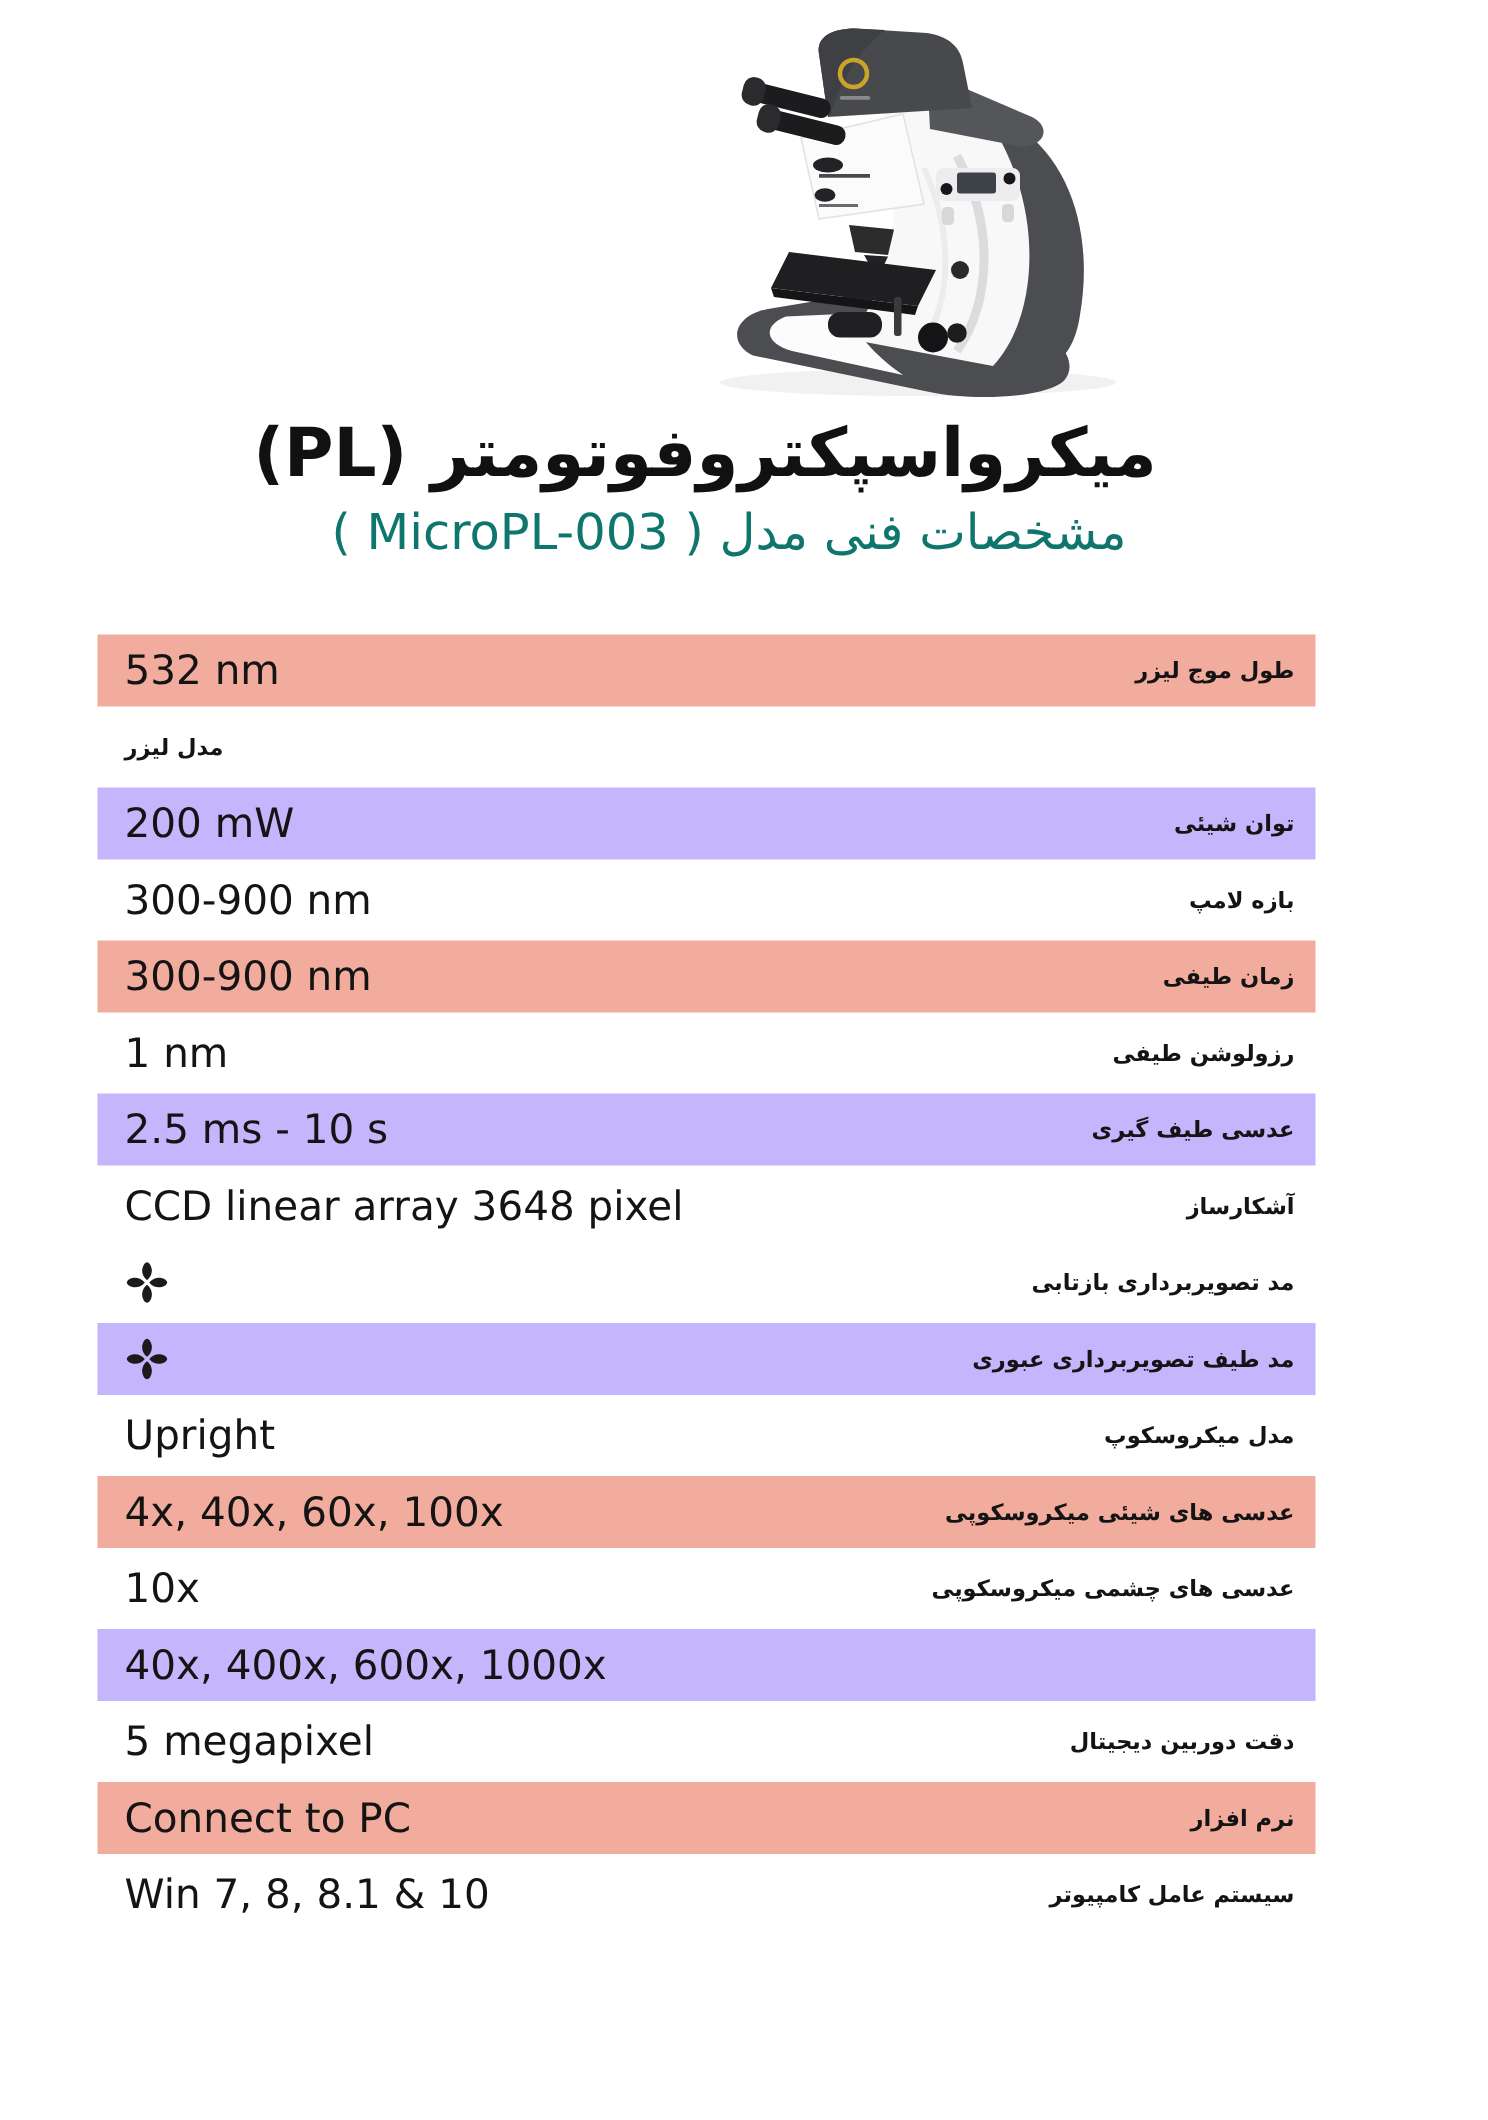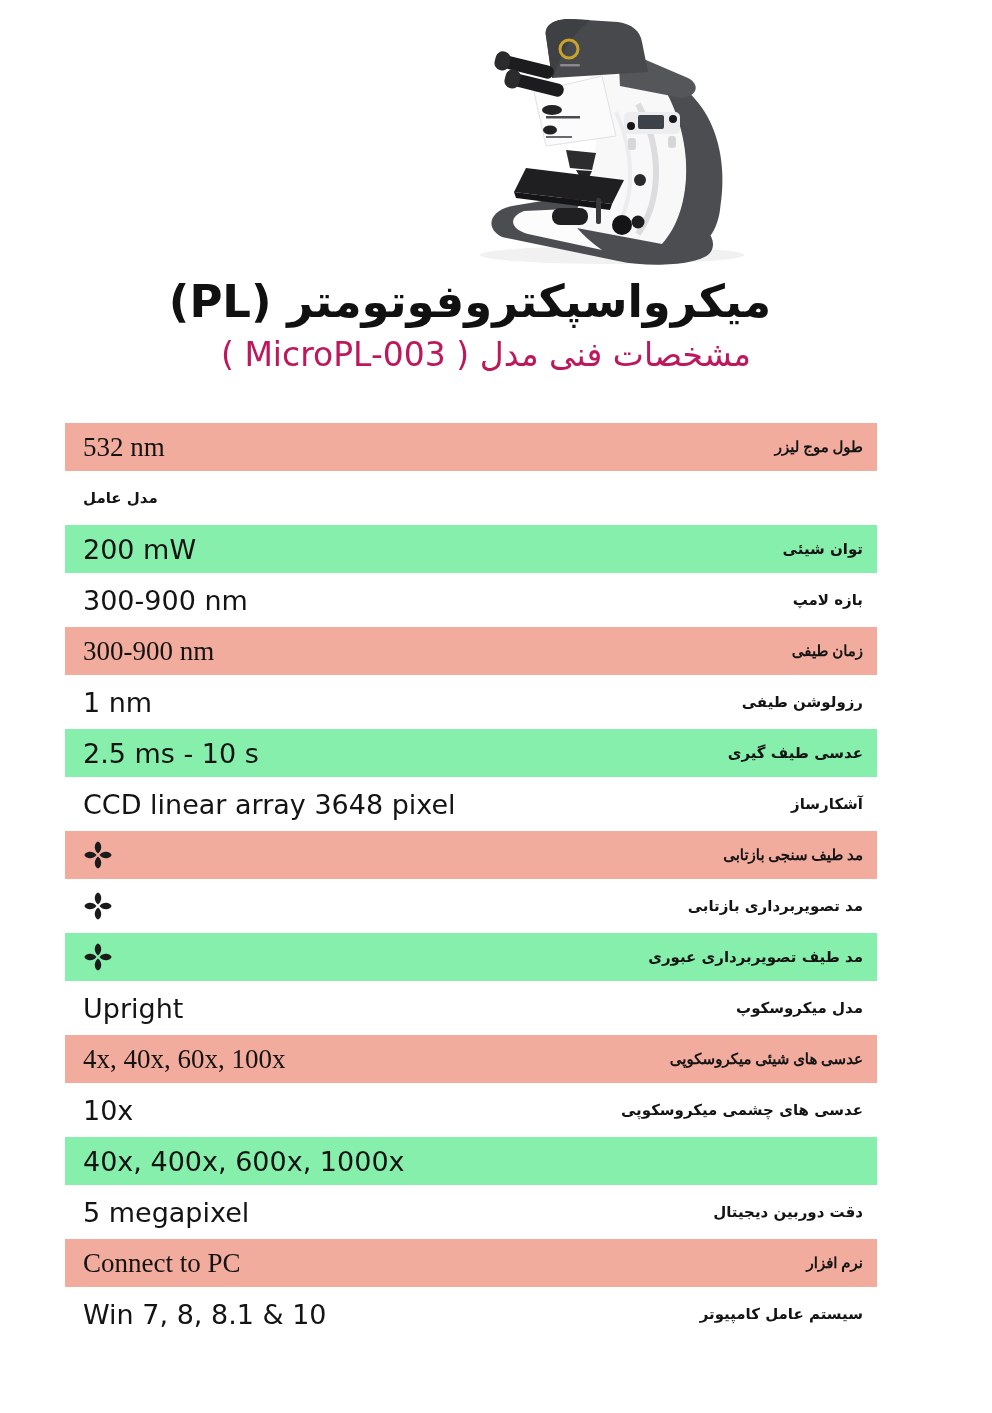--- a/index.html
+++ b/index.html
@@ -9,31 +9,31 @@
   }
   
   .figure{position:absolute;left:450px;top:12px;width:330px;height:255px;}
   
   .title-block{position:absolute;top:276px;left:0;width:940px;text-align:center;}
   .title{
     direction:rtl;font-size:45px;font-weight:bold;color:#111;line-height:52px;
     letter-spacing:0;
   }
   .subtitle{
-    direction:rtl;font-size:33px;color:#be185d;line-height:46px;margin-top:4px;padding-left:32px;
+    direction:rtl;font-size:33px;color:#0f766e;line-height:46px;margin-top:4px;padding-left:32px;
   }
   
   .spec-table{position:absolute;left:65px;top:423px;width:812px;}
   .row{
     height:48px;margin-bottom:3px;display:flex;flex-direction:row;
     justify-content:space-between;align-items:center;
     padding:0 14px 0 18px;box-sizing:border-box;
   }
-  .bg-salmon{background:#F2AC9E;font-family:Liberation Serif, serif;}
-  .bg-gray{background:#86efac;}
+  .bg-salmon{background:#F2AC9E;}
+  .bg-gray{background:#c4b5fd;}
   .bg-white{background:transparent;}
   .value{font-size:27px;color:#141414;white-space:nowrap;display:flex;align-items:center;}
   .label{font-size:15px;font-weight:bold;color:#141414;direction:rtl;white-space:nowrap;}
   .petal-icon{display:block;}
 </style>
 </head>
 <body>
 
 <div class="page">
 
@@ -107,21 +107,21 @@
     <div class="title">میکرواسپکتروفوتومتر (PL)</div>
     <div class="subtitle">مشخصات فنی  مدل ( MicroPL-003 )</div>
   </div>
 
   <div class="spec-table">
       <div class="row bg-salmon">
         <div class="value">532 nm</div>
         <div class="label">طول موج لیزر</div>
       </div>
       <div class="row bg-white">
-        <div class="label">مدل عامل</div>
+        <div class="label">مدل لیزر</div>
       </div>
       <div class="row bg-gray">
         <div class="value">200 mW</div>
         <div class="label">توان شیئی</div>
       </div>
       <div class="row bg-white">
         <div class="value">300-900 nm</div>
         <div class="label">بازه لامپ</div>
       </div>
       <div class="row bg-salmon">
@@ -132,33 +132,20 @@
         <div class="value">1 nm</div>
         <div class="label">رزولوشن طیفی</div>
       </div>
       <div class="row bg-gray">
         <div class="value">2.5 ms - 10 s</div>
         <div class="label">عدسی طیف گیری</div>
       </div>
       <div class="row bg-white">
         <div class="value">CCD linear array 3648 pixel</div>
         <div class="label">آشکارساز</div>
-      </div>
-      <div class="row bg-salmon">
-        <div class="value">
-          <svg class="petal-icon" viewBox="0 0 28 28" width="30" height="30">
-            <g fill="#1b1b1b">
-              <path d="M14 12.6 C 11.4 10.6, 10.5 7.4, 11.2 4.9 C 11.8 2.8, 12.7 1.7, 14 1.4 C 15.3 1.7, 16.2 2.8, 16.8 4.9 C 17.5 7.4, 16.6 10.6, 14 12.6 Z" transform="rotate(0 14 14)"></path>
-              <path d="M14 12.6 C 11.4 10.6, 10.5 7.4, 11.2 4.9 C 11.8 2.8, 12.7 1.7, 14 1.4 C 15.3 1.7, 16.2 2.8, 16.8 4.9 C 17.5 7.4, 16.6 10.6, 14 12.6 Z" transform="rotate(90 14 14)"></path>
-              <path d="M14 12.6 C 11.4 10.6, 10.5 7.4, 11.2 4.9 C 11.8 2.8, 12.7 1.7, 14 1.4 C 15.3 1.7, 16.2 2.8, 16.8 4.9 C 17.5 7.4, 16.6 10.6, 14 12.6 Z" transform="rotate(180 14 14)"></path>
-              <path d="M14 12.6 C 11.4 10.6, 10.5 7.4, 11.2 4.9 C 11.8 2.8, 12.7 1.7, 14 1.4 C 15.3 1.7, 16.2 2.8, 16.8 4.9 C 17.5 7.4, 16.6 10.6, 14 12.6 Z" transform="rotate(270 14 14)"></path>
-            </g>
-          </svg>
-        </div>
-        <div class="label">مد  طیف سنجی بازتابی</div>
       </div>
       <div class="row bg-white">
         <div class="value">
           <svg class="petal-icon" viewBox="0 0 28 28" width="30" height="30">
             <g fill="#1b1b1b">
               <path d="M14 12.6 C 11.4 10.6, 10.5 7.4, 11.2 4.9 C 11.8 2.8, 12.7 1.7, 14 1.4 C 15.3 1.7, 16.2 2.8, 16.8 4.9 C 17.5 7.4, 16.6 10.6, 14 12.6 Z" transform="rotate(0 14 14)"></path>
               <path d="M14 12.6 C 11.4 10.6, 10.5 7.4, 11.2 4.9 C 11.8 2.8, 12.7 1.7, 14 1.4 C 15.3 1.7, 16.2 2.8, 16.8 4.9 C 17.5 7.4, 16.6 10.6, 14 12.6 Z" transform="rotate(90 14 14)"></path>
               <path d="M14 12.6 C 11.4 10.6, 10.5 7.4, 11.2 4.9 C 11.8 2.8, 12.7 1.7, 14 1.4 C 15.3 1.7, 16.2 2.8, 16.8 4.9 C 17.5 7.4, 16.6 10.6, 14 12.6 Z" transform="rotate(180 14 14)"></path>
               <path d="M14 12.6 C 11.4 10.6, 10.5 7.4, 11.2 4.9 C 11.8 2.8, 12.7 1.7, 14 1.4 C 15.3 1.7, 16.2 2.8, 16.8 4.9 C 17.5 7.4, 16.6 10.6, 14 12.6 Z" transform="rotate(270 14 14)"></path>
             </g>

